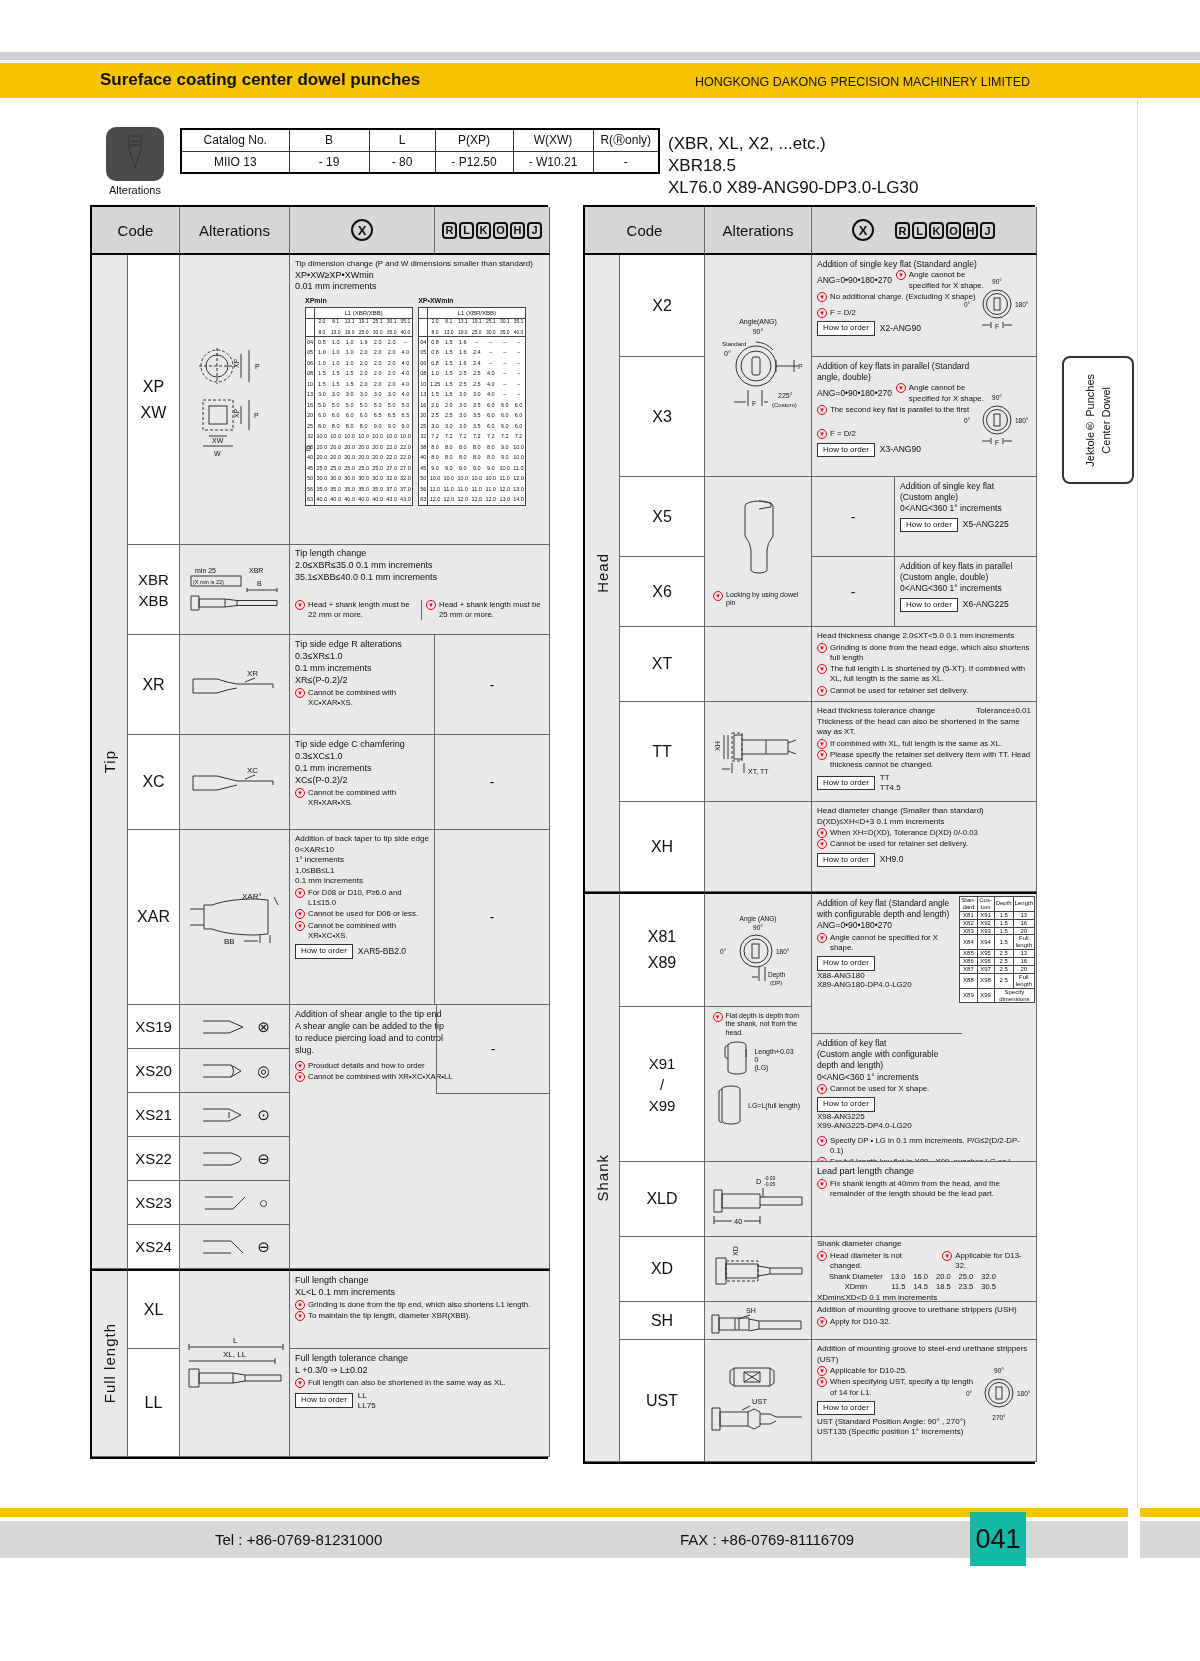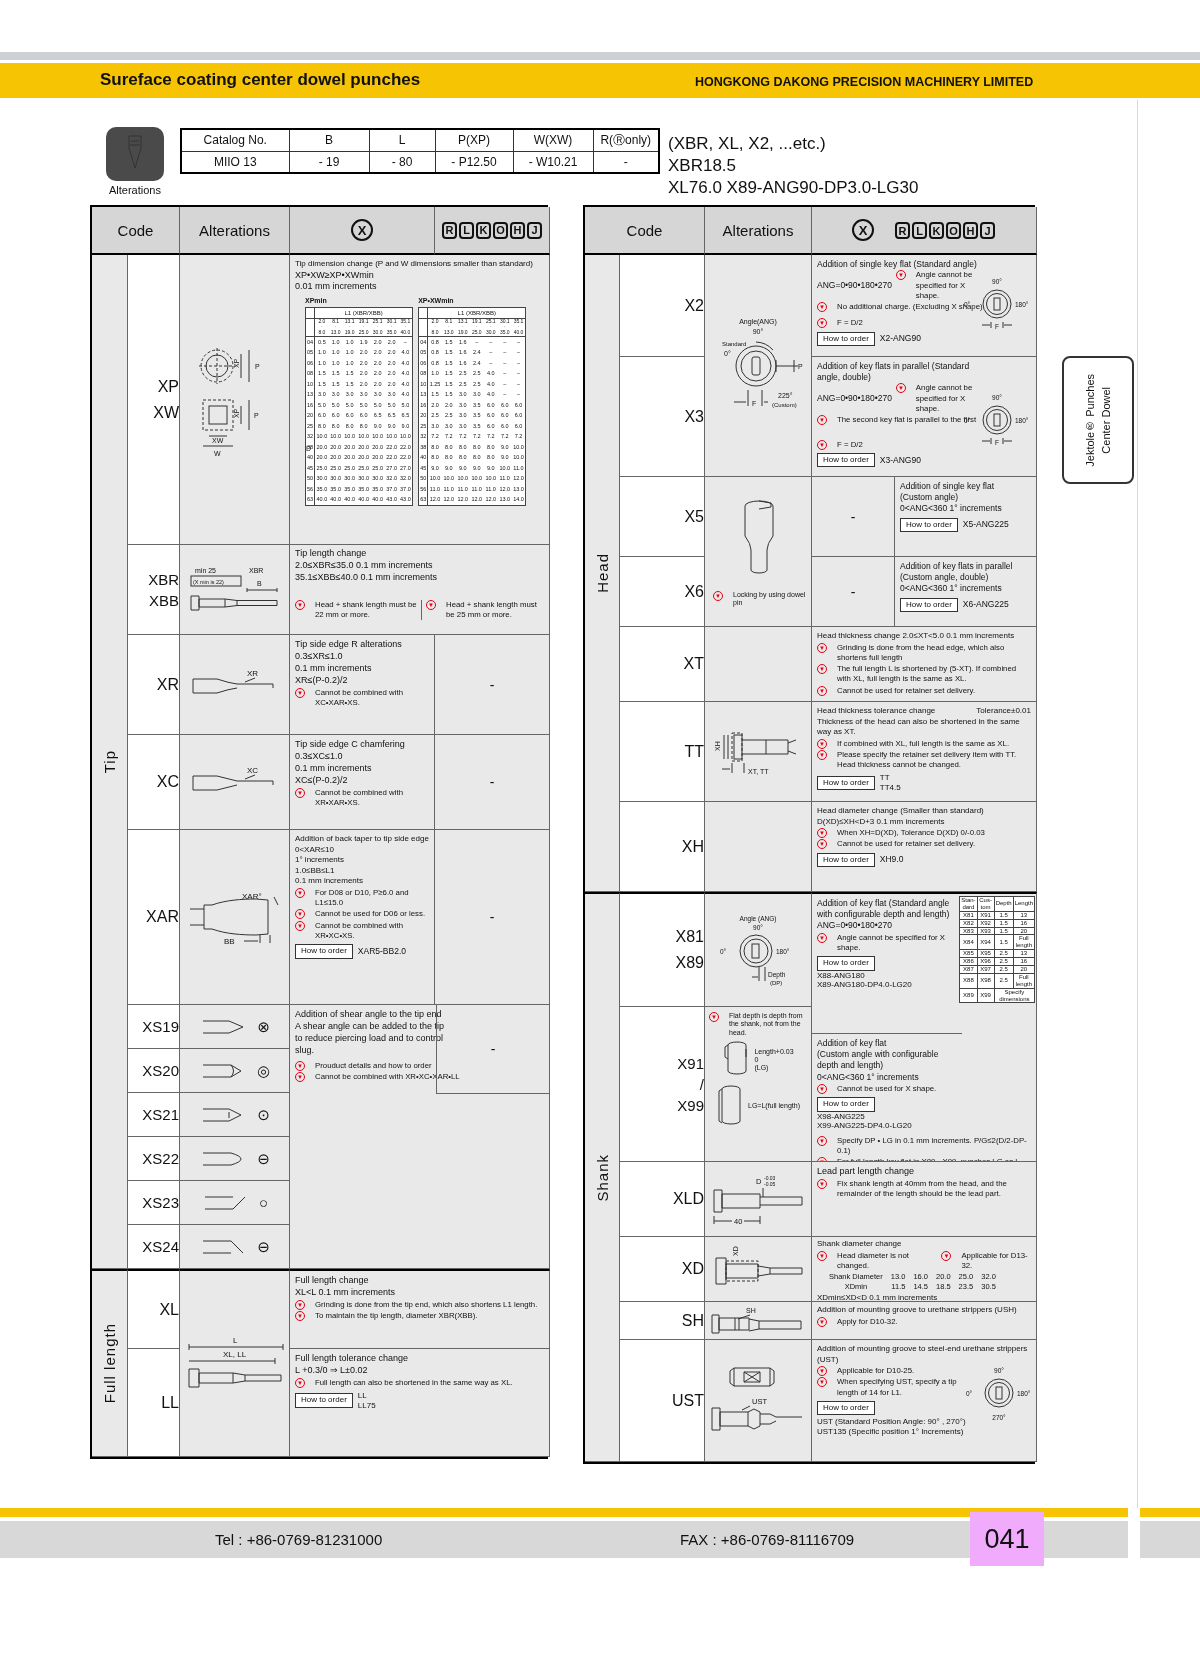--- a/index.html
+++ b/index.html
@@ -2,43 +2,43 @@
 <html><head>
 <meta charset="utf-8">
 <style>
 *{box-sizing:border-box;margin:0;padding:0}
 body{width:1200px;height:1661px;position:relative;background:#fff;font-family:"Liberation Sans",sans-serif;color:#111}
 .abs{position:absolute}
 
 .topstrip{left:0;top:52px;width:1200px;height:8px;background:#cdd1d4}
 .yellowband{left:0;top:63px;width:1200px;height:35px;background:#f6c402}
 .pgtitle{left:100px;top:70px;font-size:17px;font-weight:bold}
-.company{left:695px;top:75px;font-size:12.5px;font-weight:bold}
+.company{left:695px;top:75px;font-size:12.5px;font-weight:normal}
 
 .alticon{left:106px;top:127px;width:58px;height:54px;background:#4a4a4a;border-radius:10px;display:flex;align-items:center;justify-content:center}
 .altlabel{left:100px;top:184px;width:70px;text-align:center;font-size:11px}
 .extable{left:180px;top:128px;border-collapse:collapse;background:#fff}
 .extable th,.extable td{border:1px solid #333;font-size:12px;height:22px;padding:0 6px;text-align:center;font-weight:normal}
 .extable{border:2px solid #000}
 .exright{left:668px;top:133px;font-size:17px;line-height:22px}
 
 .gt{display:grid;border:2px solid #000;background:#fff}
 .c{border-right:1px solid #666;border-bottom:1px solid #666;background:#e9e9e9;overflow:hidden;position:relative}
 .w{background:#fff}
 .hd{background:#d6d6d6;display:flex;align-items:center;justify-content:center;font-size:15px;border-bottom:2px solid #000}
 .tb2{border-top:2px solid #000}
 .vtc{display:flex;align-items:center;justify-content:center}
 .vt{writing-mode:vertical-rl;transform:rotate(180deg);font-size:15px;letter-spacing:1px}
-.cd{display:flex;flex-direction:column;align-items:flex-end;justify-content:center;font-size:16px;gap:8px}
+.cd{display:flex;flex-direction:column;align-items:center;justify-content:center;font-size:16px;gap:8px}
 .cd.sm{font-size:15px;gap:4px}
 .chip{width:15px;height:17px;border:2px solid #111;border-radius:4px;display:inline-flex;align-items:center;justify-content:center;font-weight:bold;font-size:11px;margin:0 1px}
 .cx{width:22px;height:22px;border:2px solid #111;border-radius:50%;display:flex;align-items:center;justify-content:center;font-weight:bold;font-size:13px}
 .ds{padding:4px 5px;font-size:8.5px;line-height:1.32}
 .t9{font-size:9px}
-.nt{display:flex;gap:10px;align-items:flex-start;font-size:7.8px;margin-top:1px}
+.nt{display:flex;gap:3px;align-items:flex-start;font-size:7.8px;margin-top:1px}
 .wi{flex:0 0 auto;display:inline-block;width:10px;height:10px;border:1px solid #e60012;border-radius:50%;color:#e60012;font-size:6px;line-height:9px;text-align:center}
 .wi::before{content:"▼"}
 .hto{display:inline-block;border:1px solid #333;padding:1px 5px;background:#fff;font-size:8px;white-space:nowrap}
 .htoline{margin-top:3px;display:flex;gap:5px;align-items:center;font-size:8.5px}
 .vvals i{display:block;font-style:normal;font-size:8px;line-height:1.2}
 .dashc{display:flex;align-items:center;justify-content:center;font-size:14px}
 
 .mts{display:flex;gap:5px;margin:3px 0 0 10px;position:relative}
 .mtt{font-size:7px;font-weight:bold;margin-bottom:1px}
 .mt{border-collapse:collapse;background:#fff;border:1px solid #444}
@@ -69,21 +69,21 @@
 .sidetab{left:1062px;top:356px;width:72px;height:128px;border:2px solid #333;border-radius:8px;background:#fff;display:flex;flex-direction:row-reverse;align-items:center;justify-content:center;gap:4px}
 .sidetab span{writing-mode:vertical-rl;transform:rotate(180deg);font-size:11px}
 .edgeline{left:1137px;top:100px;width:1px;height:1408px;background:#d8d8d8}
 
 .fy1{left:0;top:1508px;width:1128px;height:9px;background:#f6c402}
 .fy2{left:1140px;top:1508px;width:60px;height:9px;background:#f6c402}
 .fg1{left:0;top:1521px;width:1128px;height:37px;background:#d8d8d8}
 .fg2{left:1140px;top:1521px;width:60px;height:37px;background:#d8d8d8}
 .ftel{left:215px;top:1521px;font-size:15px;line-height:37px}
 .ffax{left:680px;top:1521px;font-size:15px;line-height:37px}
-.pno{left:970px;top:1512px;width:74px;height:54px;background:#f0abfc;display:flex;align-items:center;justify-content:center;font-size:27px}
+.pno{left:970px;top:1512px;width:56px;height:54px;background:#14b8a6;display:flex;align-items:center;justify-content:center;font-size:27px}
 .angsvg{position:absolute;right:2px}
 .fr{display:flex}
 </style>
 </head>
 <body>
 
 <div class="abs topstrip"></div>
 <div class="abs yellowband"></div>
 <div class="abs pgtitle">Sureface coating center dowel punches</div>
 <div class="abs company">HONGKONG DAKONG PRECISION MACHINERY LIMITED</div>

